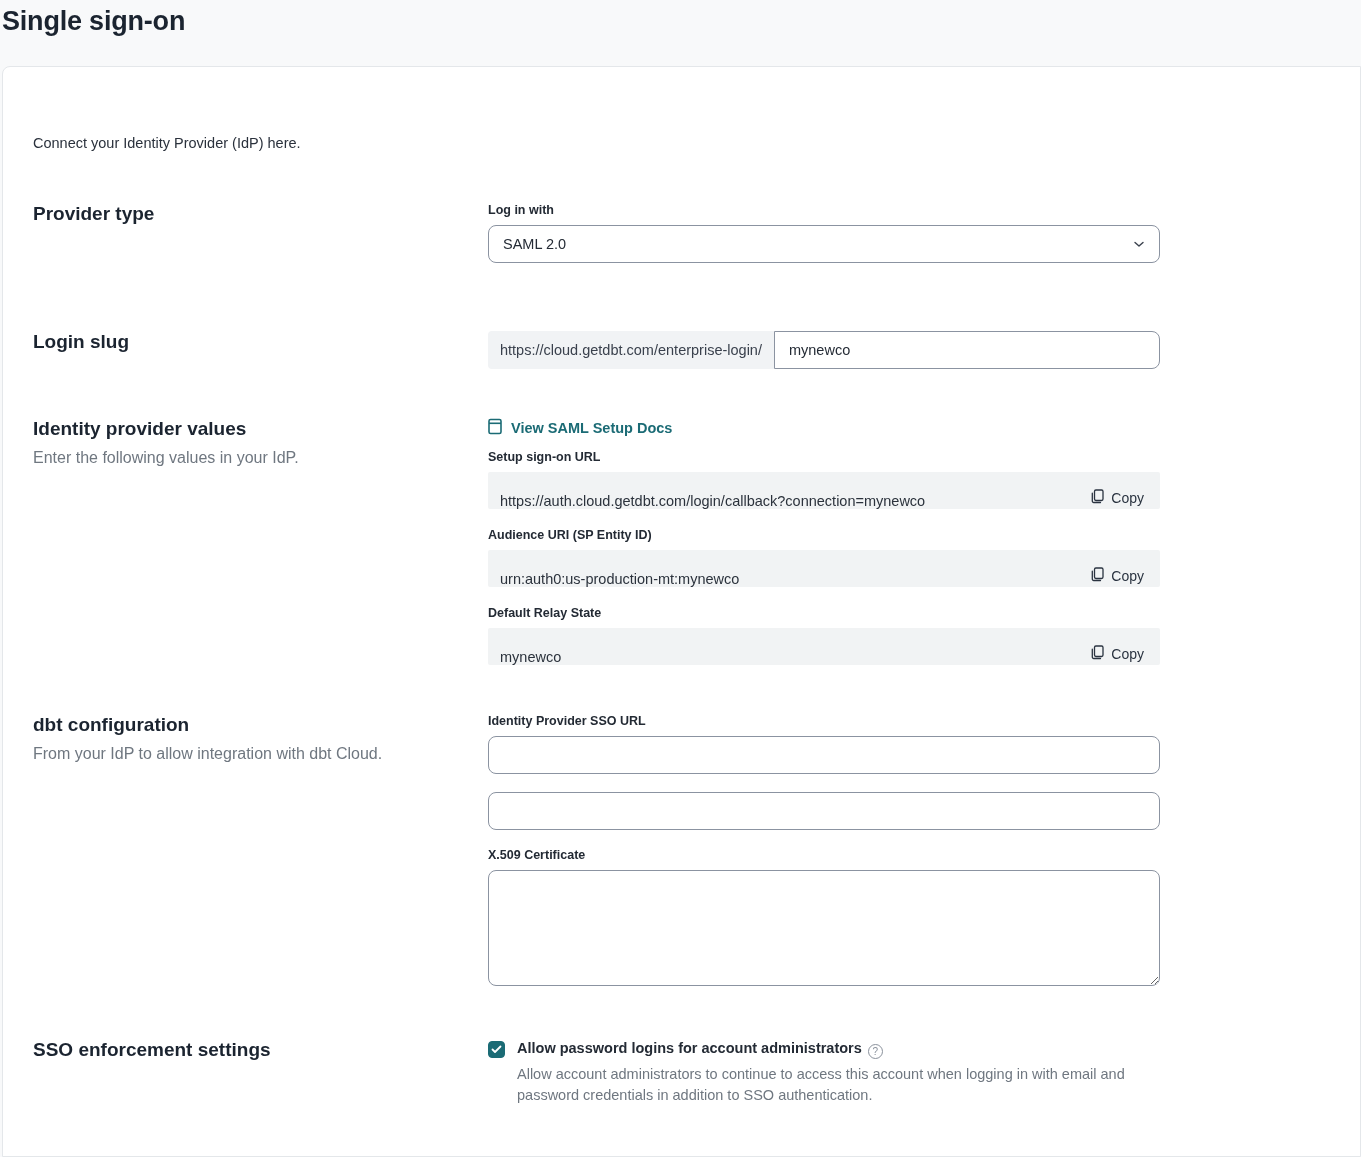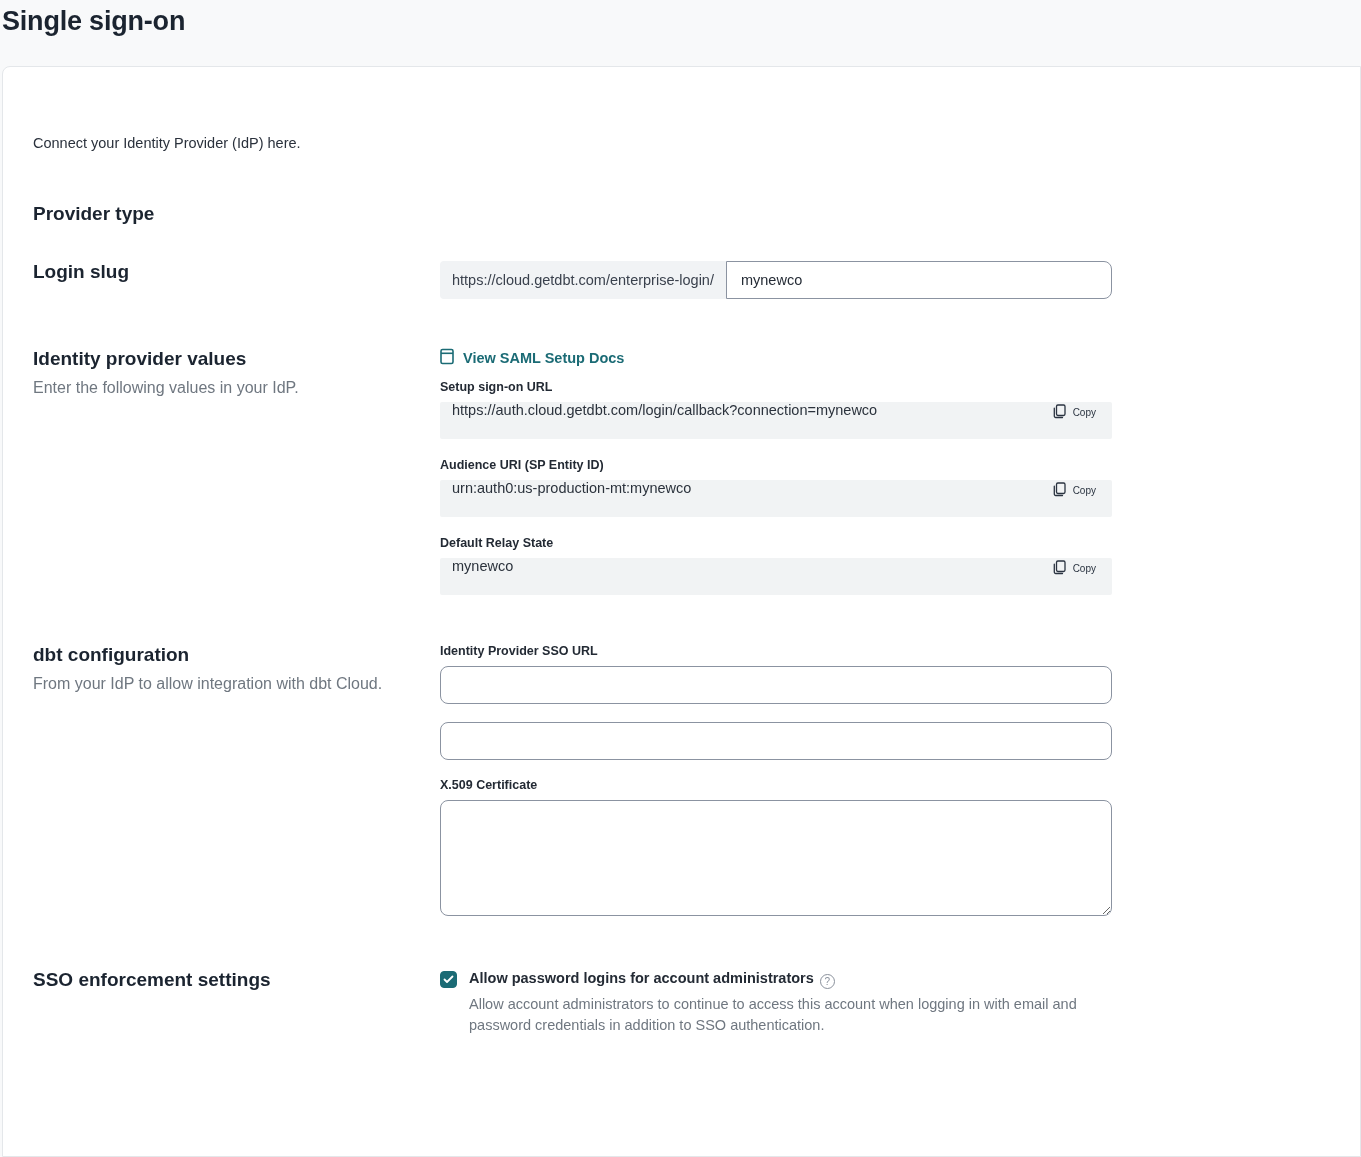--- a/index.html
+++ b/index.html
@@ -19,21 +19,21 @@
   .card {
     margin-left:2px;
     background:#ffffff;
     border:1px solid #e4e7ea;
     border-top-left-radius:8px;
     min-height:1091px;
     padding:68px 0 40px 30px;
   }
   .intro { font-size:14.5px; color:#2a313c; margin:0 0 52px 0; }
 
-  .section { display:flex; align-items:flex-start; }
+  .section { display:flex; align-items:flex-start;gap:48px; }
   .section + .section { }
   .sec-left { width:407px; flex:none; padding-right:20px; }
   .sec-right { width:672px; flex:none; }
   .sec-heading { margin:0; font-size:19px; font-weight:700; color:#1b2430; }
   .sec-sub { margin:9px 0 0 0; font-size:16px; color:#6f7780; }
 
   .field-label {
     display:block; font-size:12.5px; font-weight:700; color:#232a34; margin:0 0 8px 0;
   }
 
@@ -65,30 +65,30 @@
   
   .docs-link {
     display:inline-flex; align-items:center; gap:9px;
     color:#1b6b75; font-size:14.5px; font-weight:700;
     text-decoration:none; margin-bottom:12px; cursor:pointer;
   }
 
   
   .value-row {
     height:37px; background:#f1f3f4; border-radius:2px;
-    display:flex; align-items:flex-start; padding:0 12px;
+    display:flex; align-items:flex-end; padding:0 12px;
     font-size:14.5px; color:#2b323c;
     margin-bottom:19px;
   }
   .value-row:last-child { margin-bottom:0; }
   .copy-btn {
     margin-left:auto; display:flex; align-items:center; gap:7px;
     background:transparent; border:none; padding:2px 4px;
     font-family:"Liberation Sans", sans-serif;
-    font-size:10px; color:#2a3340; cursor:pointer;
+    font-size:14px; color:#2a3340; cursor:pointer;
   }
 
   
   .text-input {
     width:100%; height:38px;
     border:1px solid #8b93a1; border-radius:8px;
     padding:0 14px; font-size:14.5px; color:#242b35;
     font-family:"Liberation Sans", sans-serif;
     outline:none; background:#fff;
   }
@@ -119,39 +119,50 @@
     font-size:10px; font-weight:400; margin-left:6px;
     vertical-align:-2px; cursor:default;
   }
   .check-desc {
     margin:5px 0 0 0; width:622px;
     font-size:14.5px; line-height:1.42; color:#6f7780; font-weight:400;
   }
 
   
   .mt-provider { margin-top:0; }
-  .mt-slug { margin-top:36px; }
+  .mt-slug { margin-top:68px; }
   .mt-idp { margin-top:49px; }
   .mt-dbt { margin-top:49px; }
   .mt-sso { margin-top:49px; }
 </style>
 </head>
 <body>
 
 <div class="topbar">
   <h1>Single sign-on</h1>
 </div>
 
 <div class="card">
 
   <p class="intro">Connect your Identity Provider (IdP) here.</p>
 
   <div class="section mt-provider">
     <div class="sec-left">
       <h2 class="sec-heading">Provider type</h2>
+    </div>
+    <div class="sec-right">
+      <label class="field-label">Log in with</label>
+      <div class="select">
+        <span>SAML 2.0</span>
+        <span class="chev">
+          <svg width="12" height="8" viewBox="0 0 12 8" fill="none">
+              <path d="M2 2.5 L6 6 L10 2.5" stroke="#3a414d" stroke-width="1.4" stroke-linecap="round" stroke-linejoin="round"></path>
+            </svg>
+        </span>
+      </div>
     </div>
   </div>
 
   <div class="section mt-slug">
     <div class="sec-left">
       <h2 class="sec-heading">Login slug</h2>
     </div>
     <div class="sec-right">
       <div class="slug-wrap">
         <div class="slug-prefix">https://cloud.getdbt.com/enterprise-login/</div>

